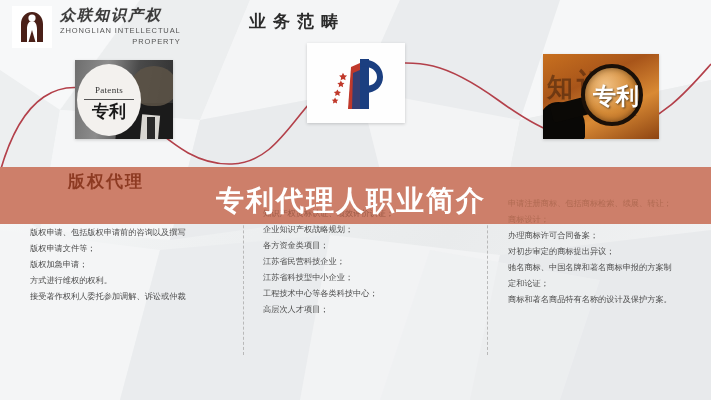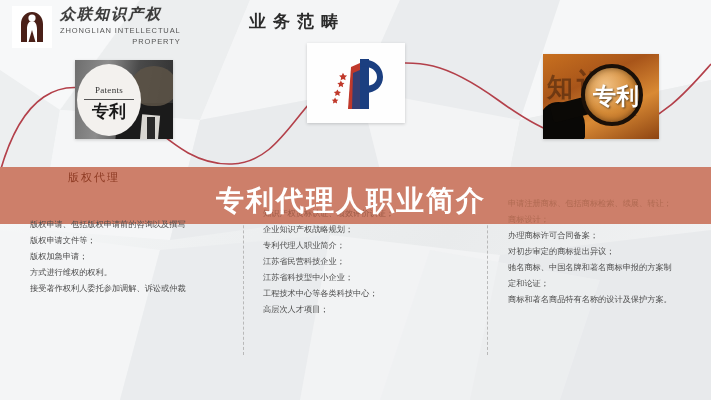--- a/index.html
+++ b/index.html
@@ -19,21 +19,21 @@
   .logo-wrap{
     position:absolute; left:12px; top:6px;
     display:flex; align-items:center; gap:8px;
   }
   .logo-mark{
     width:40px; height:42px; background:#fff;
     display:flex; align-items:center; justify-content:center;
   }
   .logo-text{ line-height:1.05; }
   .logo-cn{
-    font-family:Liberation Mono, monospace;
+    font-family:Liberation Serif, serif;
     font-size:15px; font-weight:700; color:#3c3c3c;
     letter-spacing:2px; font-style:italic;
     text-shadow:0 0 1px rgba(0,0,0,.25);
   }
   .logo-en{
     font-size:7.5px; color:#555; letter-spacing:.9px;
     text-align:right; margin-top:2px; line-height:1.25;
   }
 
   
@@ -137,21 +137,21 @@
     position:absolute; left:0; top:182px; width:702px; text-align:center;
     font-family:"DejaVu Sans","Liberation Sans",sans-serif;
     font-size:28px; font-weight:700; color:#ffffff; letter-spacing:2px;
     z-index:6;
   }
 
   
   .col{ position:absolute; }
   .col-head{
     font-family:"DejaVu Serif","Liberation Serif",serif;
-    font-size:11px; font-weight:400; letter-spacing:2px; color:#1d1d1d;
+    font-size:17px; font-weight:700; letter-spacing:2px; color:#1d1d1d;
   }
   .col-head.on-banner{ color:#8d3a22; }
   .col-lines{
     font-size:8.2px; color:#4d4d4d; line-height:1.95;
   }
   .col-lines .ln{ white-space:nowrap; }
   .col-lines .ln.muted{ color:#9c5a46; }
   .col-lines .ln.muted2{ color:#b06a52; }
   .divider{
     position:absolute; width:0; border-left:1px dashed #b9b9b9; top:200px; height:155px;
@@ -262,21 +262,21 @@
       <div class="ln">版权加急申请；</div>
       <div class="ln">方式进行维权的权利。</div>
       <div class="ln">接受著作权利人委托参加调解、诉讼或仲裁</div>
     </div>
   </div>
 
   <div class="col" style="left:263px; top:206px; width:215px;">
     <div class="col-lines">
       <div class="ln muted">知识产权贯标认证、绩效评价认证；</div>
       <div class="ln">企业知识产权战略规划；</div>
-      <div class="ln">专利代理人职业简介；</div>
+      <div class="ln">各方资金类项目；</div>
       <div class="ln">江苏省民营科技企业；</div>
       <div class="ln">江苏省科技型中小企业；</div>
       <div class="ln">工程技术中心等各类科技中心；</div>
       <div class="ln">高层次人才项目；</div>
     </div>
   </div>
 
   <div class="col" style="left:508px; top:196px; width:200px;">
     <div class="col-lines">
       <div class="ln muted2">申请注册商标、包括商标检索、续展、转让；</div>

